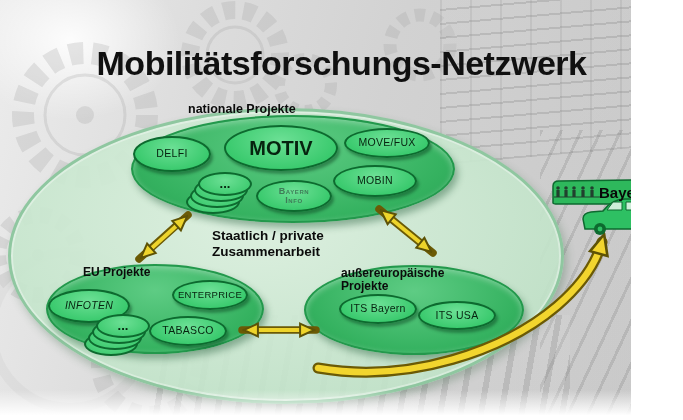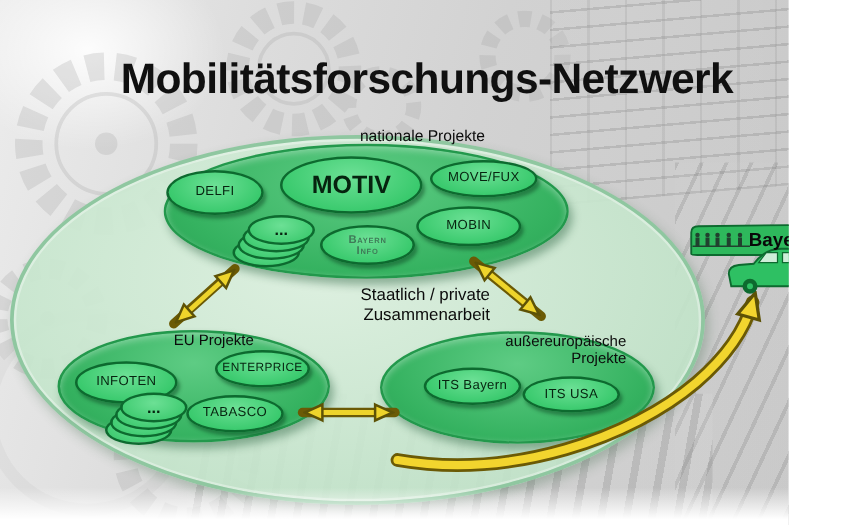--- a/index.html
+++ b/index.html
@@ -43,37 +43,37 @@
   .proj{position:absolute;z-index:3;border-radius:50%;display:flex;align-items:center;justify-content:center;
     background:radial-gradient(ellipse at 50% 32%,#6ce095,#38c96c 75%,#2bbc60);
     border:2px solid #0d6a2f;box-shadow:2px 3px 3px rgba(8,60,28,.45);
     font-size:10.5px;letter-spacing:.3px;color:#06230f;text-align:center;line-height:1.05;}
   .proj-motiv{left:224px;top:125px;width:110px;height:42px;font-size:20px;font-weight:bold;letter-spacing:0;}
   .proj-delfi{left:133px;top:136px;width:74px;height:32px;text-align:center;}
   .proj-movefux{left:344px;top:128px;width:82px;height:26px;}
   .proj-mobin{left:333px;top:165px;width:80px;height:28px;}
   .proj-bayern{left:256px;top:180px;width:72px;height:28px;
     font-variant:small-caps;font-size:9px;color:#3f7b58;font-weight:bold;letter-spacing:.6px;}
-  .proj-infoten{left:60px;top:289px;width:78px;height:30px;}
+  .proj-infoten{left:48px;top:289px;width:78px;height:30px;font-style:italic;}
   .proj-enterprice{left:172px;top:280px;width:72px;height:26px;font-size:9.5px;}
   .proj-tabasco{left:149px;top:316px;width:74px;height:26px;text-align:right;}
   .proj-itsjapan{left:339px;top:294px;width:74px;height:26px;}
   .proj-itsusa{left:418px;top:301px;width:74px;height:25px;}
   
   .stack{position:absolute;z-index:3;width:66px;height:40px;}
   .stack-national{left:186px;top:172px;}
   .stack-eu{left:84px;top:314px;}
   .coin{position:absolute;width:50px;height:20px;border-radius:50%;
     background:radial-gradient(ellipse at 50% 32%,#6ce095,#32c566);
     border:2px solid #0d6a2f;}
   .coin1{left:0;top:18px;} .coin2{left:4px;top:12px;} .coin3{left:8px;top:6px;}
   .coin-top{left:12px;top:0;display:flex;align-items:center;justify-content:center;
     font-weight:bold;font-size:13px;color:#06230f;line-height:0;}
   
-  .lbl{position:absolute;z-index:3;font-weight:normal;color:#0b0b0b;text-align:right;}
+  .lbl{position:absolute;z-index:3;font-weight:bold;color:#0b0b0b;text-align:left;}
   .lbl-national{left:188px;top:102px;width:200px;font-size:12.5px;}
   .lbl-eu{left:83px;top:265px;width:120px;font-size:12px;}
   .lbl-noneu{left:341px;top:267px;width:160px;font-size:12px;line-height:13px;}
   .lbl-center{left:212px;top:228px;width:180px;font-size:13.5px;line-height:15.5px;z-index:3;}
   
   .user-label{position:absolute;left:599px;top:184px;z-index:5;font-size:15px;font-weight:bold;color:#080808;}
   .user-icons{position:absolute;left:0;top:0;z-index:5;}
   .arrows{position:absolute;left:0;top:0;z-index:4;pointer-events:none;}
 </style>
 </head>

